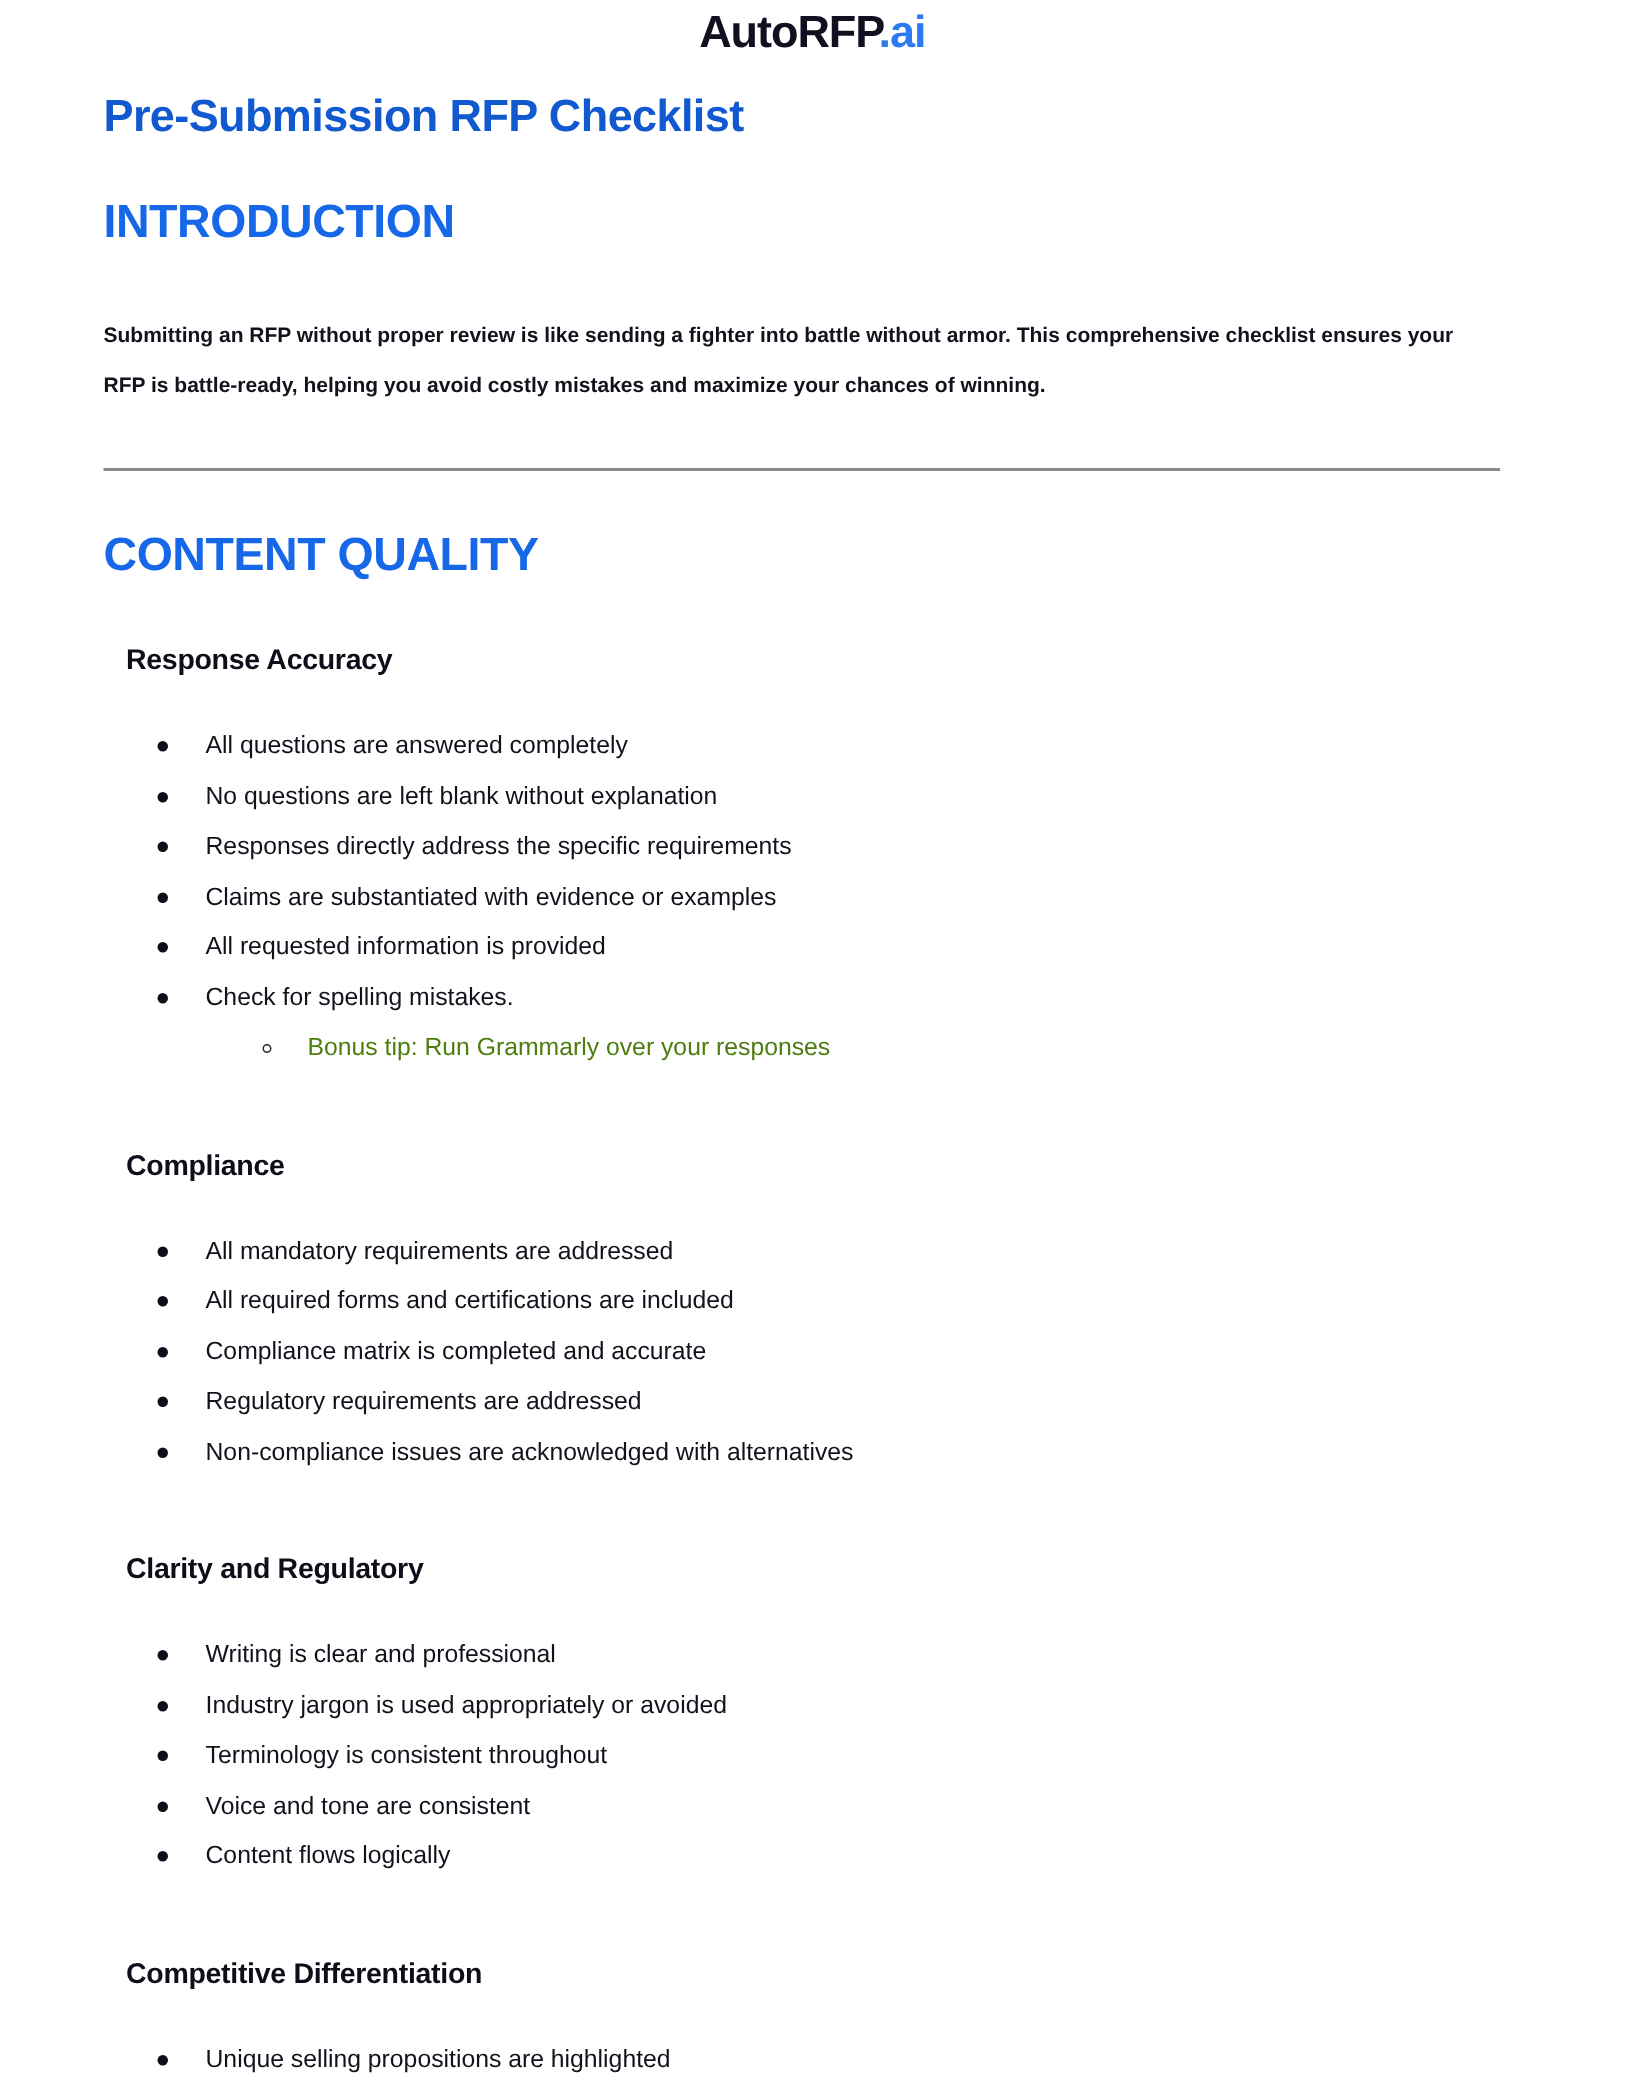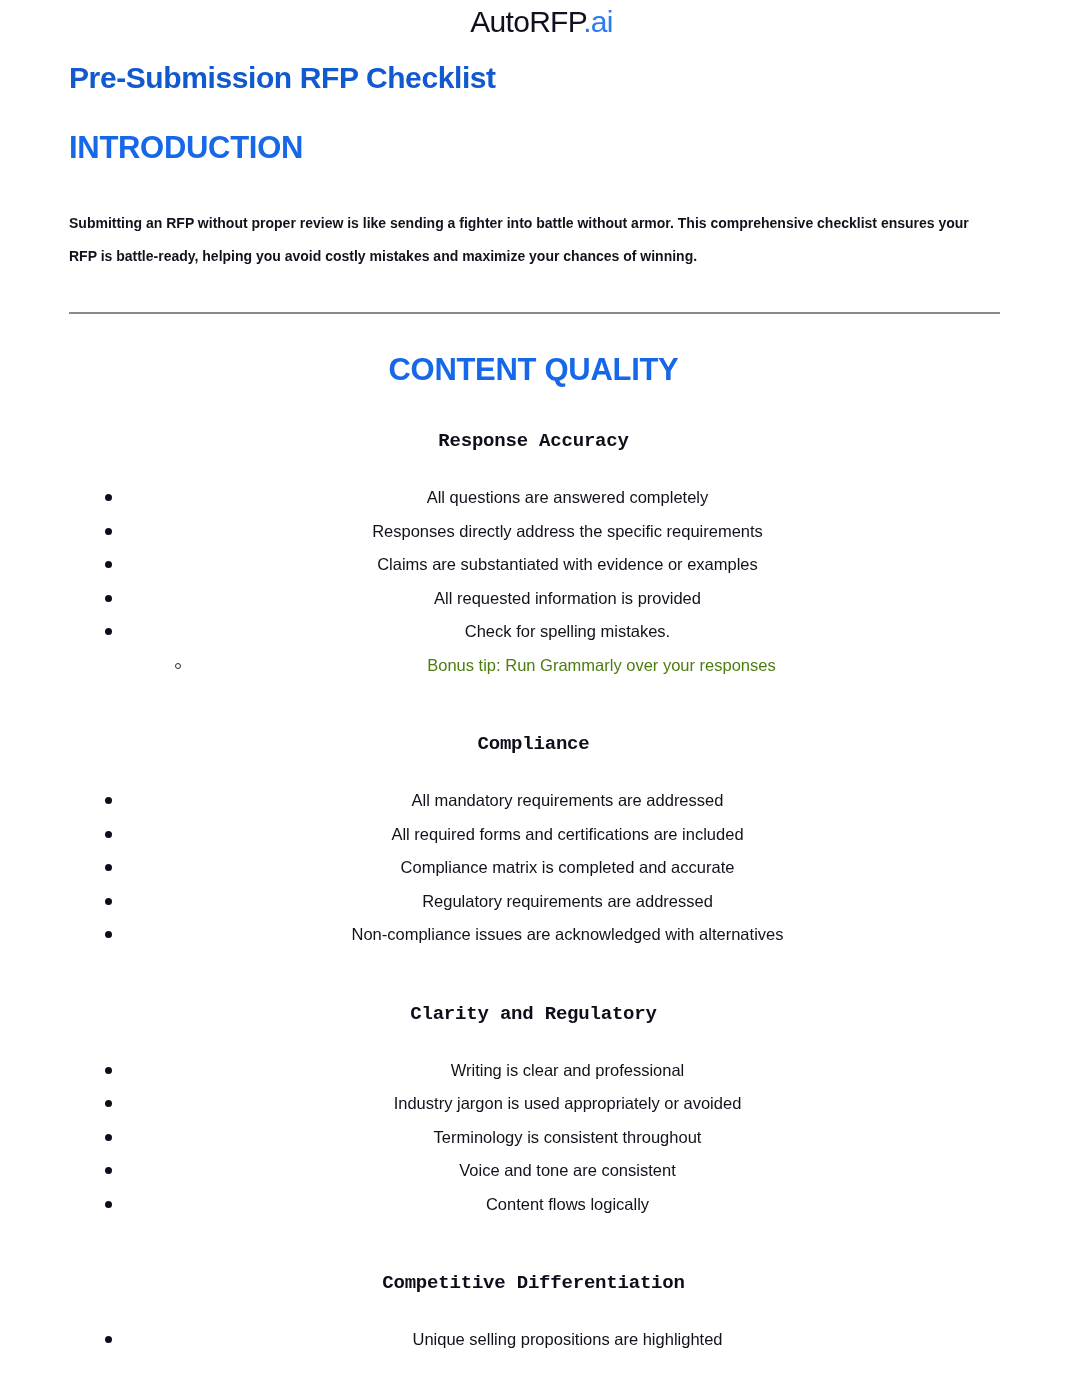--- a/index.html
+++ b/index.html
@@ -28,21 +28,21 @@
   .logo-bar {
     width: 100%;
     text-align: center;
     padding-top: 5px;
     height: 44px;
   }
   .logo {
     display: inline-block;
     font-family: "Liberation Sans", sans-serif;
     font-size: 30px;
-    font-weight: 400;
+    font-weight: 700;
     letter-spacing: -0.7px;
     line-height: 34px;
   }
   .logo-main { color: #101020; }
   .logo-suffix { color: #2c7bf0; }
 
   
   .content {
     padding-left: 69px;
     padding-right: 85px;
@@ -81,30 +81,29 @@
   .intro-body-wrap { margin-top: 40px; }
 
   hr.divider {
     border: 0;
     border-top: 2px solid #8a8a8a;
     margin: 0;
     width: 931px;
     margin-top: 39px;
   }
 
-  .content-quality-wrap { margin-top: 37px; text-align: center; }
+  .content-quality-wrap { margin-top: 37px; }
 
   h3.sub-heading {
-    margin: 0;
+    margin: 15px;
     font-size: 19px;
     font-weight: 700;
     line-height: 26px;
     letter-spacing: -0.2px;
     color: #0e0e1a;
-    font-family: Liberation Mono, monospace;
   }
   .sub-heading-wrap { margin-top: 49px; }
   .sub-heading-wrap.first { margin-top: 39px; }
 
   ul.check-list {
     list-style: none;
     margin: 0;
     padding: 0;
     margin-top: 27px;
   }
@@ -177,20 +176,24 @@
 
       <div class="sub-heading-wrap first">
         <h3 class="sub-heading">Response Accuracy</h3>
         <ul class="check-list">
           <li class="check-item">
             <span class="bullet-dot"></span>
             <span>All questions are answered completely</span>
           </li>
           <li class="check-item">
             <span class="bullet-dot"></span>
+            <span>No questions are left blank without explanation</span>
+          </li>
+          <li class="check-item">
+            <span class="bullet-dot"></span>
             <span>Responses directly address the specific requirements</span>
           </li>
           <li class="check-item">
             <span class="bullet-dot"></span>
             <span>Claims are substantiated with evidence or examples</span>
           </li>
           <li class="check-item">
             <span class="bullet-dot"></span>
             <span>All requested information is provided</span>
           </li>

